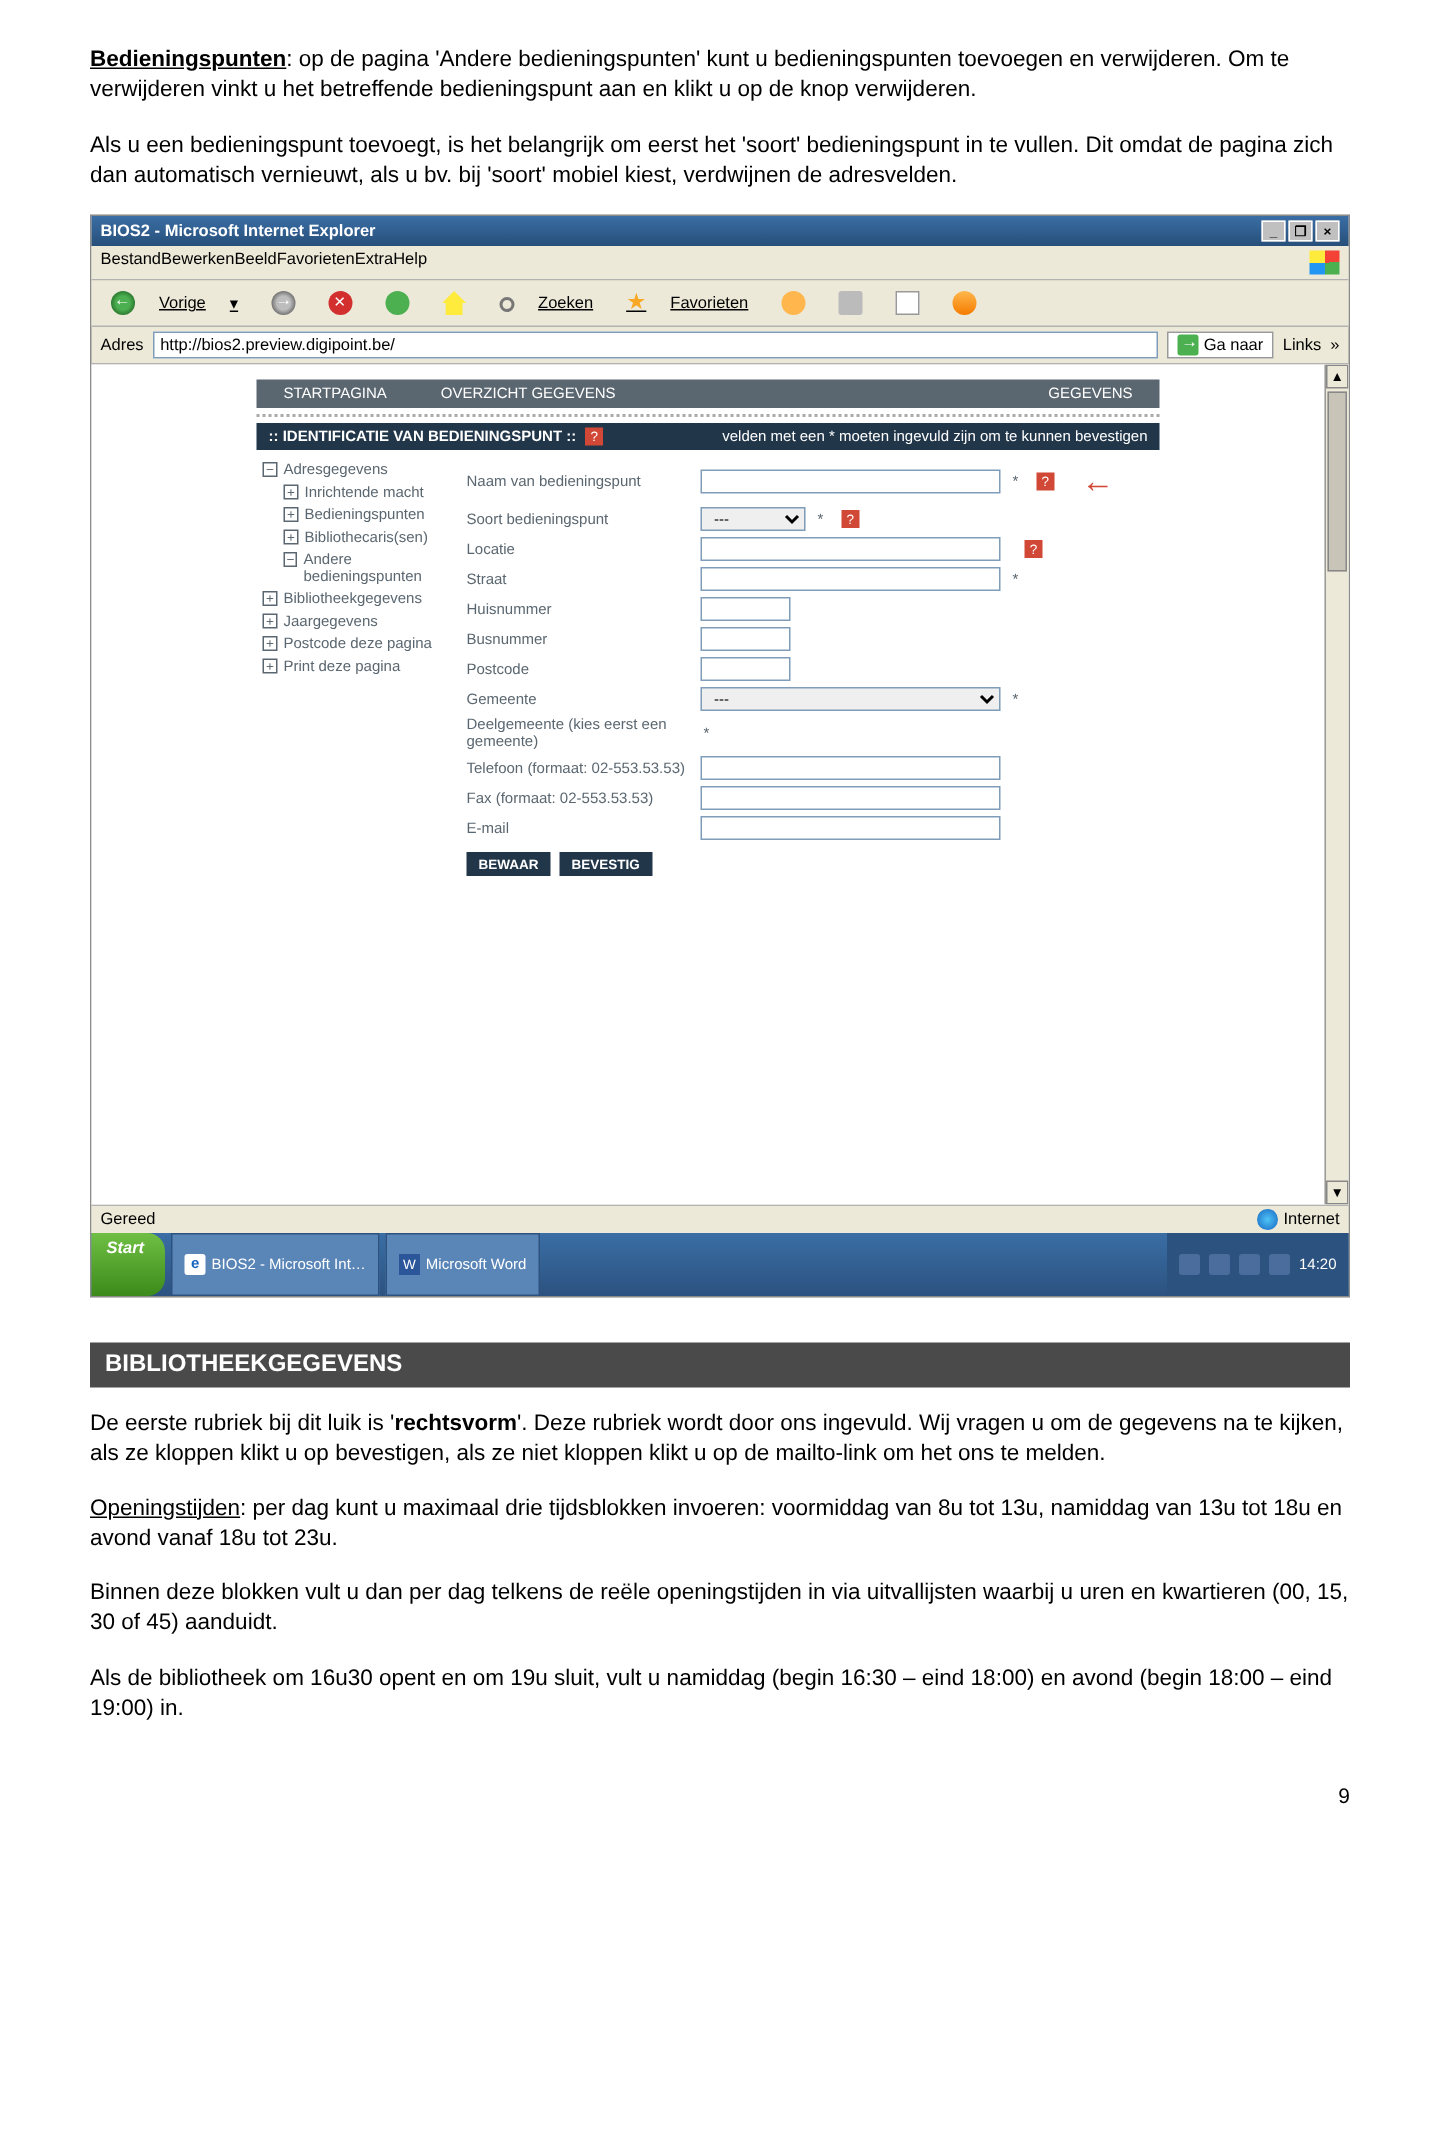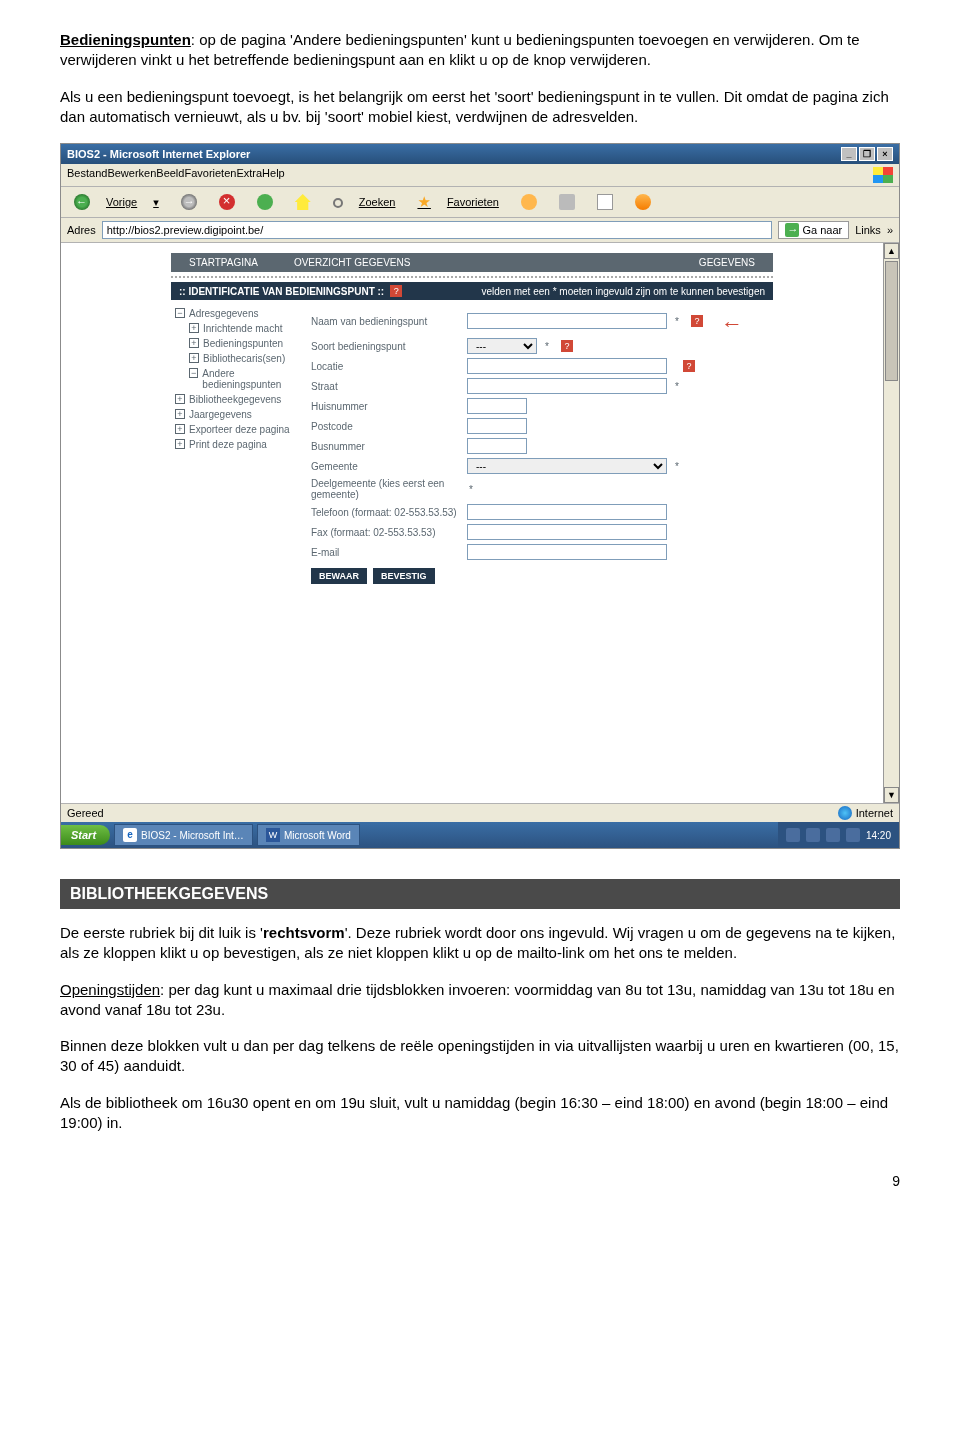--- a/index.html
+++ b/index.html
@@ -71,21 +71,21 @@
   .frow input{width:200px;}
   .frow select{width:70px;}
   .star{margin-left:2px;}
   .red-arrow{color:#d14836;font-size:22px;font-weight:bold;margin-left:12px;}
   .btnrow{display:flex;gap:6px;margin-top:6px;}
   .fbtn{background:#22364a;color:#fff;border:none;padding:3px 8px;font-size:9px;font-weight:bold;}
 
   .statusbar{background:#ece9d8;border-top:1px solid #b2b2b2;display:flex;align-items:center;padding:2px 6px;}
   .statusbar .flex{flex:1;}
   .iearth{width:14px;height:14px;background:radial-gradient(circle,#4fc3f7,#1565c0);border-radius:50%;margin-right:4px;}
-  .taskbar{background:linear-gradient(#3a6ea5,#2c5280);display:flex;align-items:center;padding:0;height:26px;}
+  .taskbar{background:linear-gradient(#3a6ea5,#2c5280);display:flex;padding:0;height:42px;}
   .start{background:linear-gradient(#6fbf44,#3c8a1a);color:#fff;font-weight:bold;font-style:italic;padding:4px 14px 4px 10px;border-radius:0 12px 12px 0;}
   .task{background:#5a85b7;color:#fff;padding:3px 8px;margin-left:4px;border:1px solid #2c5280;display:flex;align-items:center;gap:4px;font-size:10px;}
   .task .ie{width:14px;height:14px;background:#fff;border-radius:2px;text-align:center;color:#1565c0;font-weight:bold;font-size:10px;line-height:14px;}
   .task .wd{width:14px;height:14px;background:#2b579a;color:#fff;text-align:center;font-size:9px;line-height:14px;}
   .tray{margin-left:auto;background:#2c5280;color:#fff;display:flex;align-items:center;gap:6px;padding:0 8px;height:100%;font-size:10px;}
   .tray .ti{width:14px;height:14px;background:#4a6d9e;border-radius:2px;}
 </style>
 </head>
 <body>
 
@@ -198,21 +198,21 @@
           <div class="tree-item">
               <span class="box">+</span>
               <span>Bibliotheekgegevens</span>
             </div>
           <div class="tree-item">
               <span class="box">+</span>
               <span>Jaargegevens</span>
             </div>
           <div class="tree-item">
               <span class="box">+</span>
-              <span>Exporteer deze pagina</span>
+              <span>Postcode deze pagina</span>
             </div>
           <div class="tree-item">
               <span class="box">+</span>
               <span>Print deze pagina</span>
             </div>
         </div>
         <div class="formcol">
           <div class="frow">
               <label>Naam van bedieningspunt</label>
               <input style="">
@@ -234,25 +234,25 @@
           <div class="frow">
               <label>Straat</label>
               <input style="">
               <span class="star">*</span>
             </div>
           <div class="frow">
               <label>Huisnummer</label>
               <input style="width: 60px;">
             </div>
           <div class="frow">
+              <label>Busnummer</label>
+              <input style="width: 60px;">
+            </div>
+          <div class="frow">
               <label>Postcode</label>
-              <input style="width: 60px;">
-            </div>
-          <div class="frow">
-              <label>Busnummer</label>
               <input style="width: 60px;">
             </div>
           <div class="frow">
               <label>Gemeente</label>
               <select style="width:200px;"><option>---</option></select>
               <span class="star">*</span>
             </div>
           <div class="frow">
               <label>Deelgemeente (kies eerst een gemeente)</label>
               <span class="star">*</span>

